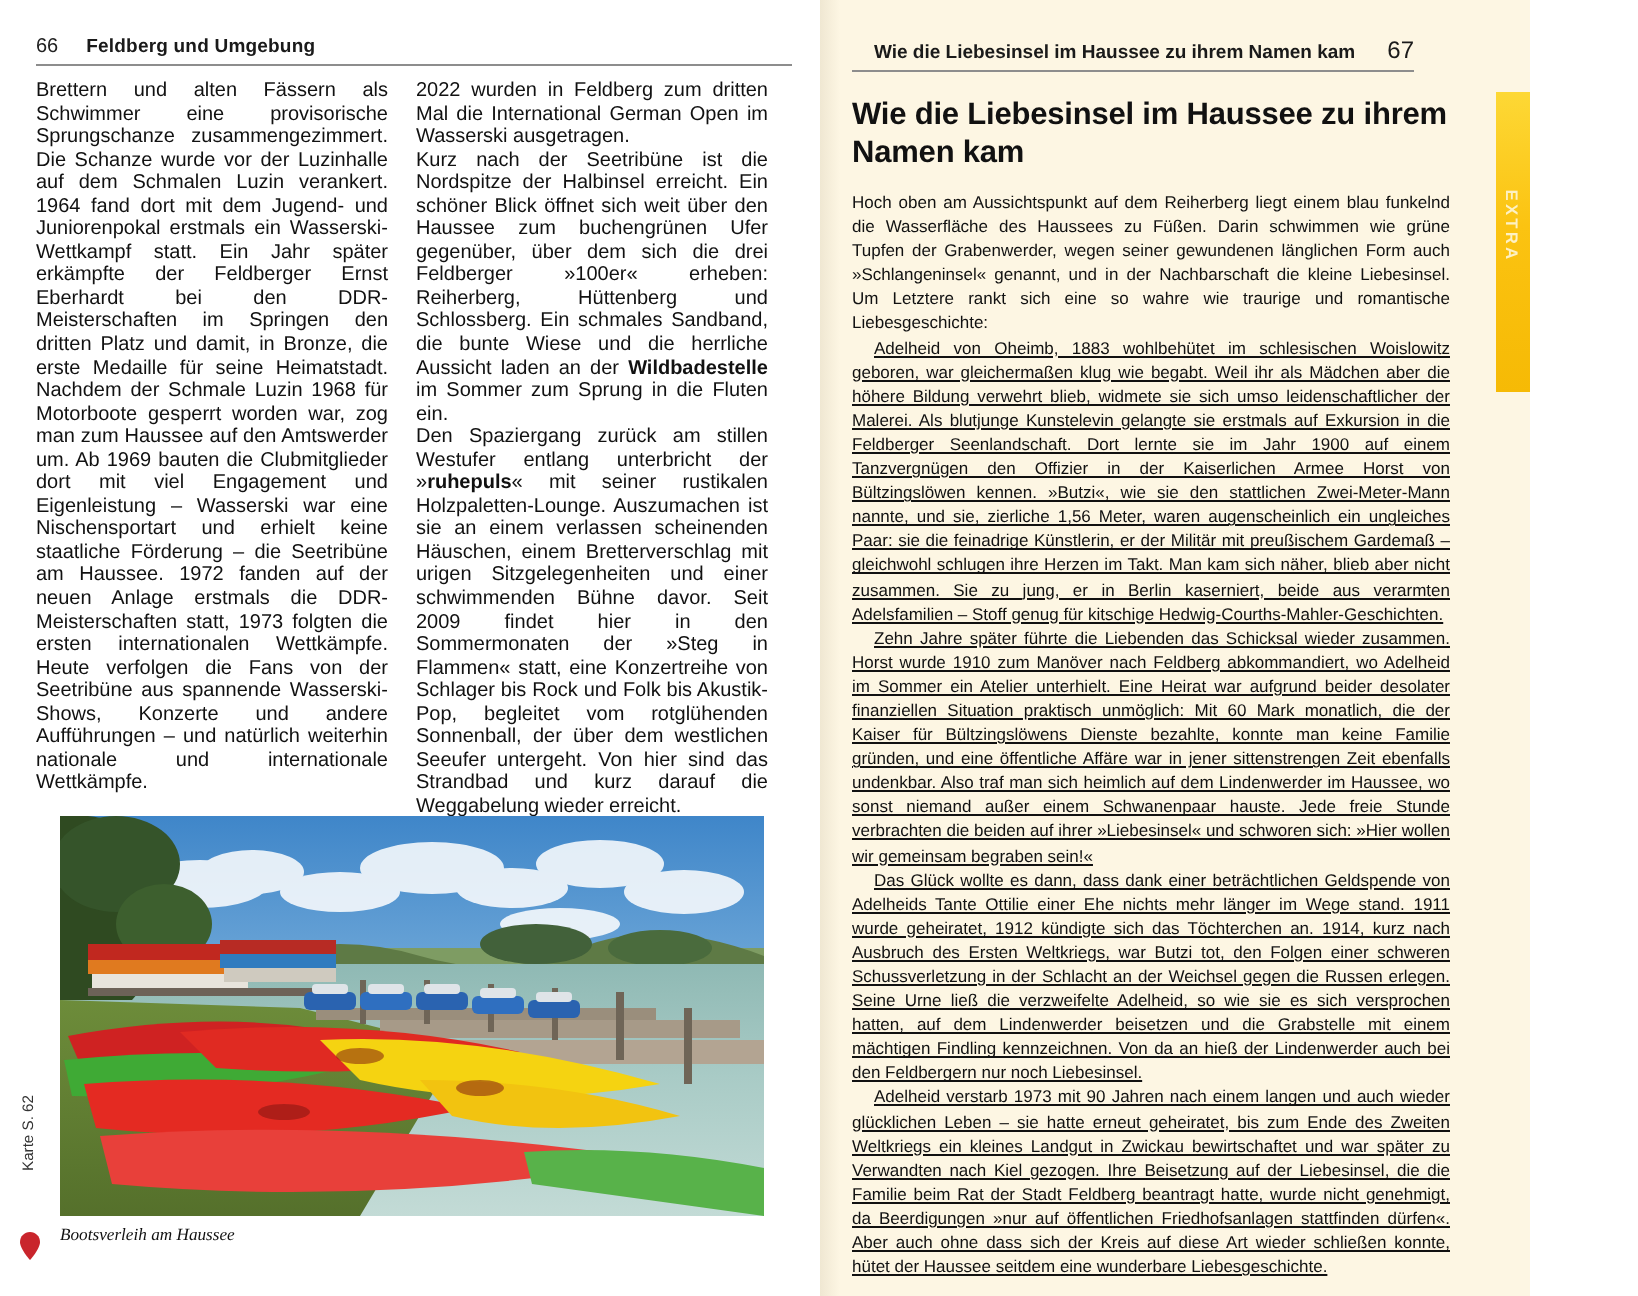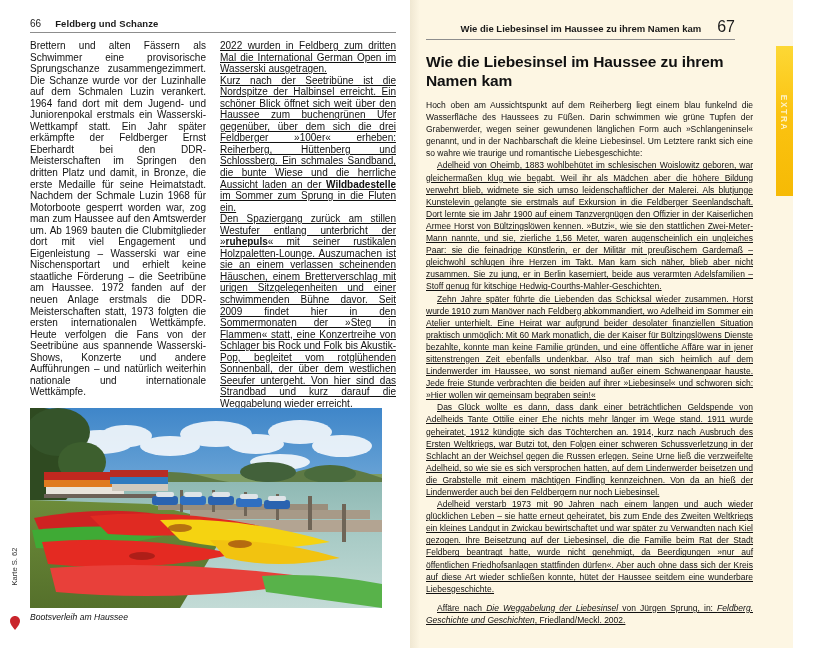--- a/index.html
+++ b/index.html
@@ -10,21 +10,21 @@
     overflow:hidden;
   }
   .spread{position:relative;width:819px;height:648px;display:flex;}
 
   
   .page-left{
     position:relative;
     width:410px;height:648px;
     background:#ffffff;
     box-sizing:border-box;
-    padding:18px 14px 0 30px;
+    padding:18px 14px 0 18px;
   }
   .runhead{
     display:flex;align-items:baseline;
     font-size:9.5px;
     color:#1a1a1a;
     padding-bottom:3px;
   }
   .runhead .folio{font-weight:400;font-size:10px;margin-right:14px;color:#222;}
   .runhead .rh-title{font-weight:bold;font-size:9.5px;letter-spacing:.1px;}
   .rule{
@@ -38,31 +38,31 @@
   }
   .cols p{
     margin:0;
     font-size:10px;
     line-height:11.55px;
     text-align:justify;
     text-justify:inter-word;
     hyphens:auto;
     color:#111;
   }
-  .cols p + p{margin-top:0;text-decoration:underline;}
+  .cols p + p{margin-top:0;}
   .figure{
     position:absolute;
     left:30px;top:408px;
     width:352px;height:200px;
     overflow:hidden;
   }
   .figcaption{
     position:absolute;
     left:30px;top:612px;
-    font-family:Liberation Sans, sans-serif;
+    font-family:Liberation Serif, serif;
     font-style:italic;
     font-size:8.6px;
     color:#111;
   }
   
   .side-marker{
     position:absolute;
     left:6px;top:548px;
     width:14px;height:86px;
   }
@@ -76,33 +76,33 @@
   }
   .side-marker .pin{
     position:absolute;left:4px;top:68px;
     width:0;height:0;
   }
   .pin svg{display:block;}
 
   
   .page-right{
     position:relative;
-    width:383px;height:648px;
+    width:355px;height:648px;
     background:#fdf6e3;
     box-sizing:border-box;
     padding:18px 40px 0 16px;
   }
   .runhead-r{
     display:flex;align-items:baseline;justify-content:flex-end;
     font-size:9.5px;color:#1a1a1a;
     padding-bottom:3px;
     padding-right:18px;
   }
   .runhead-r .rh-title{font-weight:bold;font-size:9.5px;}
-  .runhead-r .folio{font-weight:400;font-size:16px;margin-left:16px;}
+  .runhead-r .folio{font-weight:400;font-size:12px;margin-left:16px;}
   .rule-r{border-top:.8px solid #8d8d8d;margin:0 18px 0 0;}
   .extra-title{
     font-size:15.5px;
     font-weight:bold;
     color:#111;
     margin:12px 0 9px 0;
     letter-spacing:-.1px;
     line-height:19px;
   }
   .extra-body p{
@@ -143,21 +143,21 @@
 </style>
 </head>
 <body>
 
 <div class="spread">
 
   <div class="page-left">
 
     <div class="runhead">
       <span class="folio">66</span>
-      <span class="rh-title">Feldberg und Schanze</span>
+      <span class="rh-title">Feldberg und Umgebung</span>
     </div>
     <div class="rule"></div>
 
     <div class="cols">
       <p>Brettern und alten Fässern als Schwimmer eine provisorische Sprungschanze zusammengezimmert. Die Schanze wurde vor der Luzinhalle auf dem Schmalen Luzin verankert. 1964 fand dort mit dem Jugend- und Juniorenpokal erstmals ein Wasserski-Wettkampf statt. Ein Jahr später erkämpfte der Feldberger Ernst Eberhardt bei den DDR-Meisterschaften im Springen den dritten Platz und damit, in Bronze, die erste Medaille für seine Heimatstadt. Nachdem der Schmale Luzin 1968 für Motorboote gesperrt worden war, zog man zum Haussee auf den Amtswerder um. Ab 1969 bauten die Clubmitglieder dort mit viel Engagement und Eigenleistung – Wasserski war eine Nischensportart und erhielt keine staatliche Förderung – die Seetribüne am Haussee. 1972 fanden auf der neuen Anlage erstmals die DDR-Meisterschaften statt, 1973 folgten die ersten internationalen Wettkämpfe. Heute verfolgen die Fans von der Seetribüne aus spannende Wasserski-Shows, Konzerte und andere Aufführungen – und natürlich weiterhin nationale und internationale Wettkämpfe.</p>
       <p>2022 wurden in Feldberg zum dritten Mal die International German Open im Wasserski ausgetragen.</p>
       <p><span>Kurz nach der Seetribüne ist die Nordspitze der Halbinsel erreicht. Ein schöner Blick öffnet sich weit über den Haussee zum buchengrünen Ufer gegenüber, über dem sich die drei Feldberger »100er« erheben: Reiherberg, Hüttenberg und Schlossberg. Ein schmales Sandband, die bunte Wiese und die herrliche Aussicht laden an der </span><b>Wildbadestelle</b><span> im Sommer zum Sprung in die Fluten ein.</span></p>
       <p><span>Den Spaziergang zurück am stillen Westufer entlang unterbricht der »</span><b>ruhepuls</b><span>« mit seiner rustikalen Holzpaletten-Lounge. Auszumachen ist sie an einem verlassen scheinenden Häuschen, einem Bretterverschlag mit urigen Sitzgelegenheiten und einer schwimmenden Bühne davor. Seit 2009 findet hier in den Sommermonaten der »Steg in Flammen« statt, eine Konzertreihe von Schlager bis Rock und Folk bis Akustik-Pop, begleitet vom rotglühenden Sonnenball, der über dem westlichen Seeufer untergeht. Von hier sind das Strandbad und kurz darauf die Weggabelung wieder erreicht.</span></p>
     </div>
 

